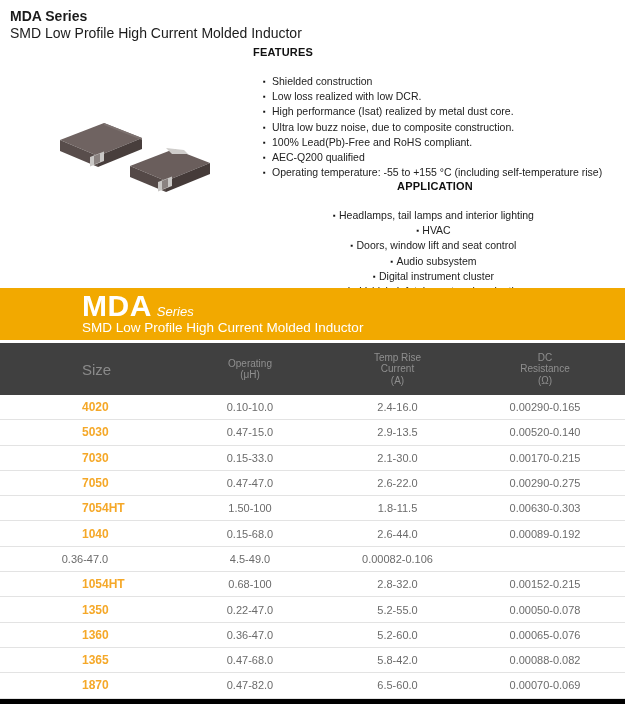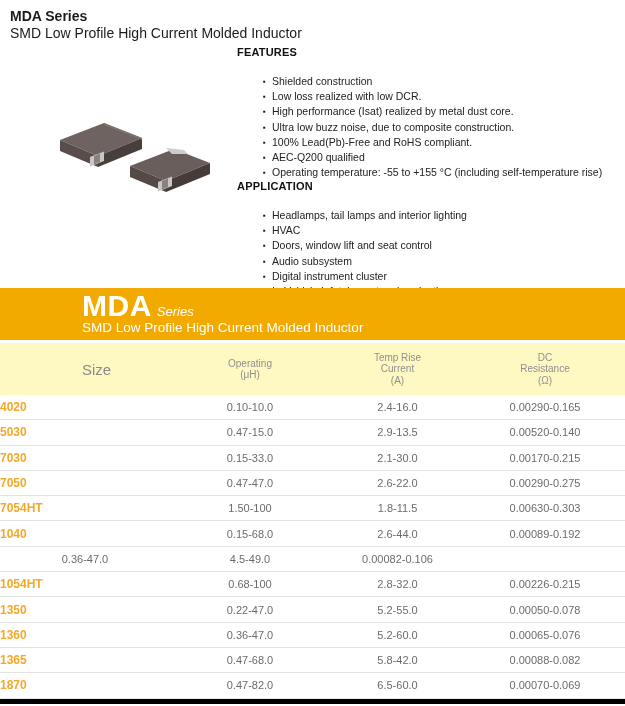--- a/index.html
+++ b/index.html
@@ -8,22 +8,22 @@
     background:#ffffff;font-family:"Liberation Sans", sans-serif;
     -webkit-font-smoothing:antialiased;
   }
   
   .doc-title{position:absolute;left:10px;top:8px;font-size:14px;font-weight:bold;color:#1b1b1b;}
   .doc-subtitle{position:absolute;left:10px;top:25px;font-size:14px;color:#1b1b1b;}
 
   
   .text-block{position:absolute;left:237px;width:380px;color:#2a2a2a;}
   .features-block{top:46px;}
-  .application-block{top:180px;}
-  .block-heading{font-size:11px;font-weight:bold;color:#111;margin:0 0 5px 0;letter-spacing:.2px;}
+  .application-block{top:180px;text-align:center;}
+  .block-heading{font-size:11px;font-weight:bold;color:#111;margin:0 0 5px 16px;letter-spacing:.2px;}
   .bullet-list{list-style:none;margin:16px;padding:0 0 0 10px;}
   .bullet-list li{font-size:10.5px;line-height:14.2px;color:#222;white-space:nowrap;}
   .bullet-list .bullet{display:inline-block;width:9px;font-size:8px;vertical-align:1px;color:#111;}
 
   
   .product-photo{position:absolute;left:52px;top:110px;width:178px;height:98px;}
 
   
   .banner{
     position:absolute;left:0;top:288px;width:625px;height:52px;
@@ -31,27 +31,27 @@
   }
   .banner-line1{position:absolute;top:1px;left:82px;white-space:nowrap;}
   .banner-title{font-size:30px;font-weight:bold;letter-spacing:.5px;}
   .banner-title-suffix{font-size:13px;margin-left:5px;font-style:italic;}
   .banner-subtitle{position:absolute;top:32px;left:82px;font-size:13.5px;white-space:nowrap;}
 
   
   .grid-cols{display:grid;grid-template-columns:170px 160px 135px 160px;align-items:center;}
   .table-header{
     position:absolute;left:0;top:343px;width:625px;height:52px;
-    background:#fef9c3;color:#8f8f8f;
+    background:#404040;color:#8f8f8f;
   }
   .th-size{padding-left:82px;font-size:15px;color:#8a8a8a;}
   .th-col{text-align:center;font-size:10px;line-height:11.5px;color:#8f8f8f;}
   .table-body{position:absolute;left:0;top:395px;width:625px;}
   .trow{height:24.3px;border-bottom:1px solid #e3e3e3;}
-  .td-size{font-size:12px;font-weight:bold;color:#F5A828;cursor:pointer;}
+  .td-size{padding-left:82px;font-size:12px;font-weight:bold;color:#F5A828;cursor:pointer;}
   .td-val{text-align:center;font-size:11px;color:#6b6b6b;}
 
   
   .bottom-bar{position:absolute;left:0;top:699px;width:625px;height:5px;background:#000;}
 </style>
 </head>
 <body>
 
 <div class="doc-title">MDA Series</div>
 <div class="doc-subtitle">SMD Low Profile High Current Molded Inductor</div>
@@ -164,21 +164,21 @@
   </div>
   <div class="trow grid-cols">
     <div class="td-val">0.36-47.0</div>
     <div class="td-val">4.5-49.0</div>
     <div class="td-val">0.00082-0.106</div>
   </div>
   <div class="trow grid-cols">
     <div class="td-size">1054HT</div>
     <div class="td-val">0.68-100</div>
     <div class="td-val">2.8-32.0</div>
-    <div class="td-val">0.00226-0.215</div>
+    <div class="td-val">0.00152-0.215</div>
   </div>
   <div class="trow grid-cols">
     <div class="td-size">1350</div>
     <div class="td-val">0.22-47.0</div>
     <div class="td-val">5.2-55.0</div>
     <div class="td-val">0.00050-0.078</div>
   </div>
   <div class="trow grid-cols">
     <div class="td-size">1360</div>
     <div class="td-val">0.36-47.0</div>

